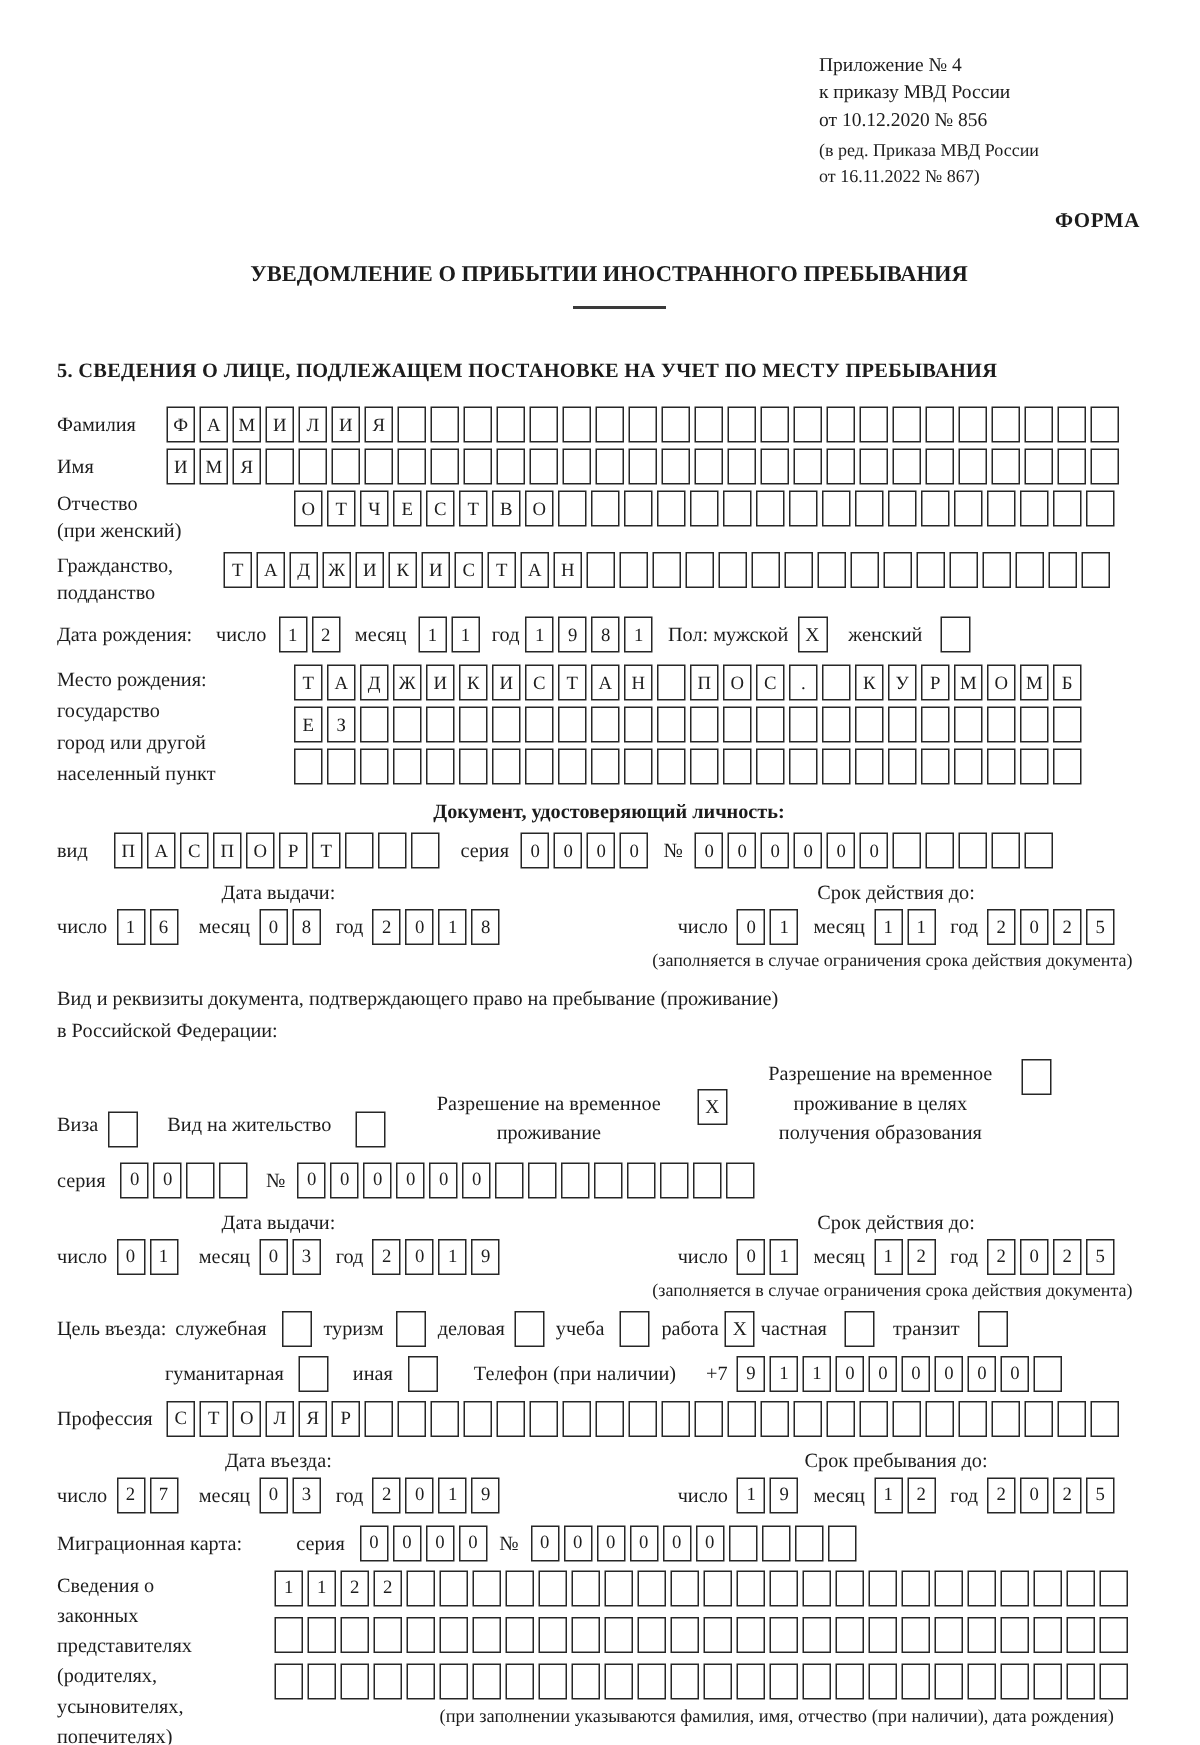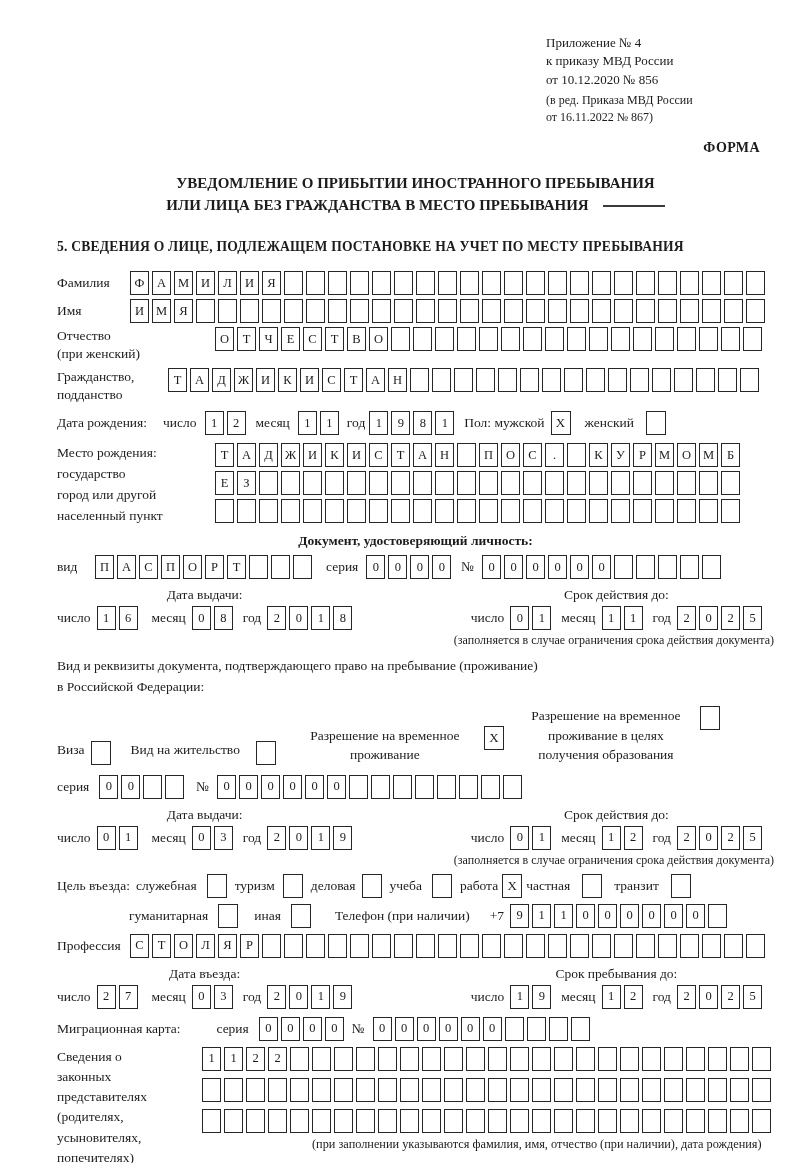--- a/index.html
+++ b/index.html
@@ -2,21 +2,21 @@
 <html><head>
 <meta charset="utf-8">
 <style>
   * { margin:0; padding:0; box-sizing:border-box; }
   html,body { background:#ffffff; }
   body {
     width:800px; height:1163px;
     font-family:"Liberation Serif","DejaVu Serif",serif;
     color:#1c1c1c;
   }
-  .page { width:800px; height:1163px; padding:34px 26px 16px 57px; overflow:hidden; }
+  .page { width:800px; height:1163px; padding:34px 26px 16px 38px; overflow:hidden; }
 
   
   .cells { display:inline-flex; gap:3px; vertical-align:middle; }
   .cell {
     flex:none; width:19px; height:24px;
     border:1.6px solid #262626;
     display:inline-flex; align-items:center; justify-content:center;
     font-size:12.5px; line-height:1; background:#fff;
   }
   .chk {
@@ -80,21 +80,21 @@
     <div>от 10.12.2020 № 856</div>
     <div class="hdr-sub">
       <div>(в ред. Приказа МВД России</div>
       <div>от 16.11.2022 № 867)</div>
     </div>
   </div>
   <div class="forma">ФОРМА</div>
 
   <div class="title">
     <div>УВЕДОМЛЕНИЕ О ПРИБЫТИИ ИНОСТРАННОГО ПРЕБЫВАНИЯ</div>
-    <div><span>ИЛИ ЛИЦА БЕЗ ГРАЖДАНСТВА В МЕСТО ПРЕБЫВАНИЯ</span><span class="title-underline"></span></div>
+    <div><span class="title-underline"></span></div>
   </div>
 
   <div class="sec-heading">5. СВЕДЕНИЯ О ЛИЦЕ, ПОДЛЕЖАЩЕМ ПОСТАНОВКЕ НА УЧЕТ ПО МЕСТУ ПРЕБЫВАНИЯ</div>
 
   <div class="f-row">
     <span class="lbl lbl-col w73">Фамилия</span>
     <span class="cells">
         <span class="cell">Ф</span>
         <span class="cell">А</span>
         <span class="cell">М</span>

